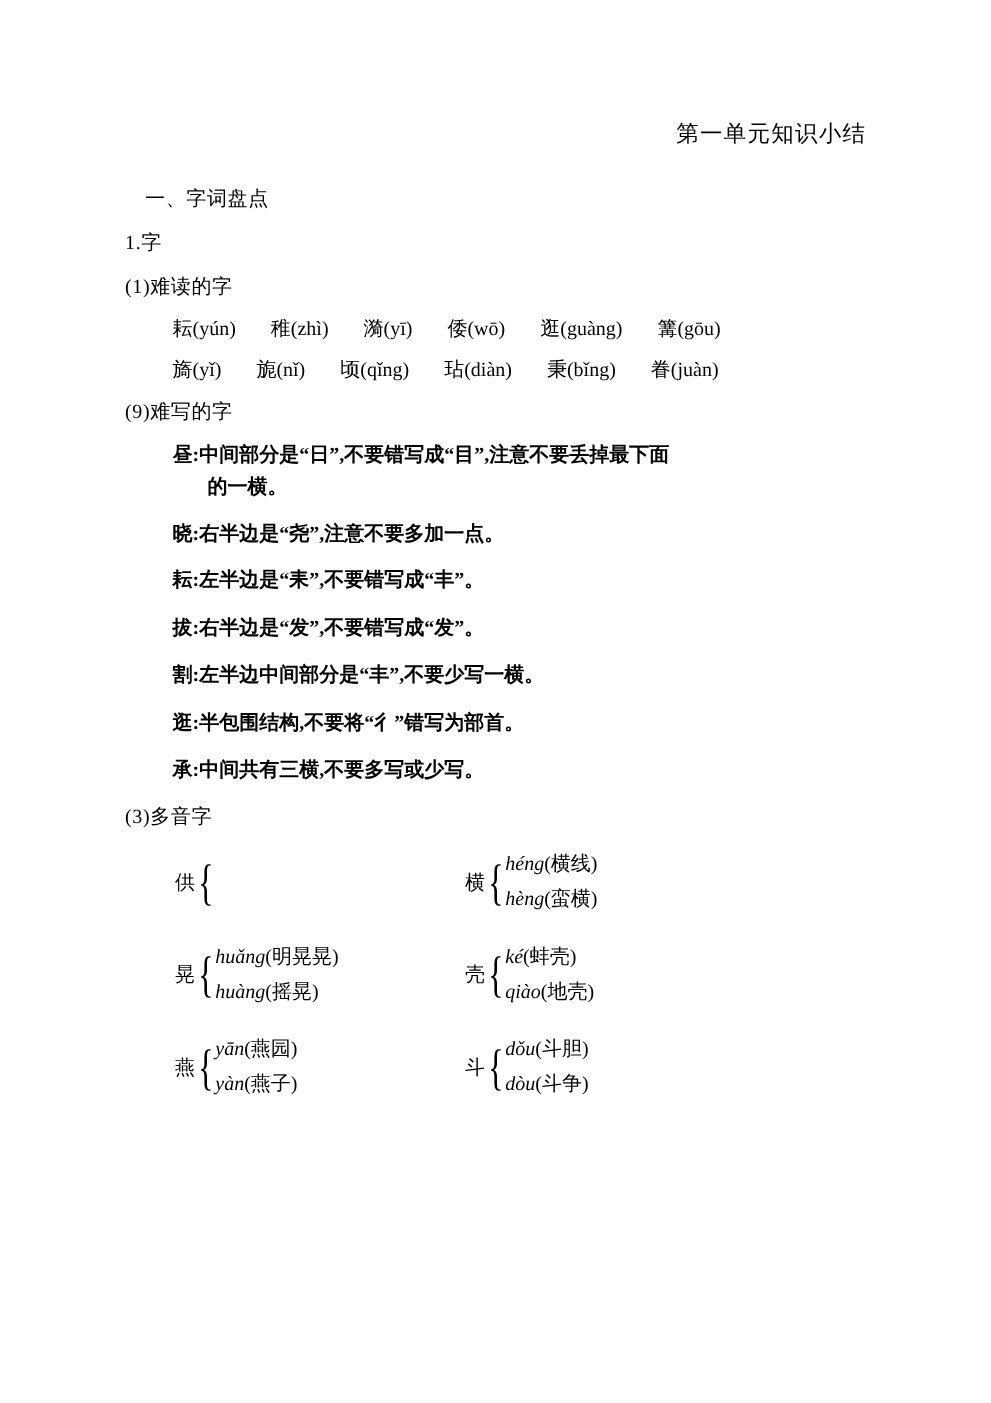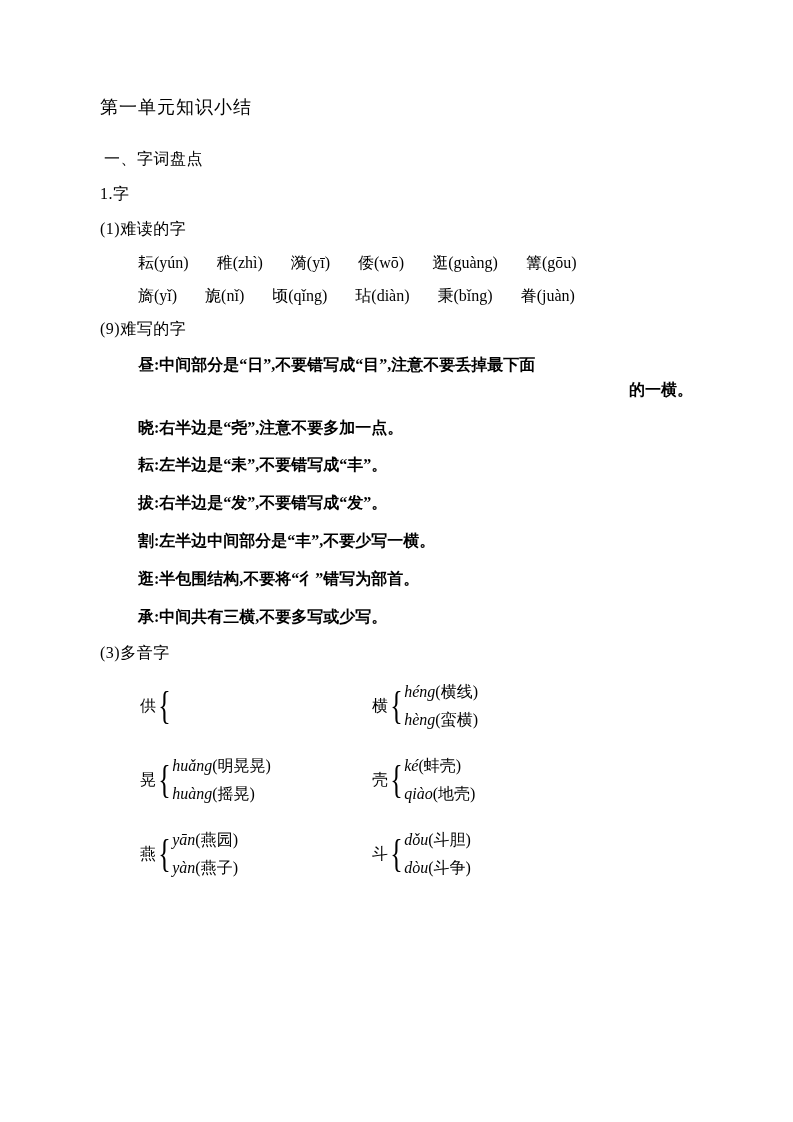--- a/index.html
+++ b/index.html
@@ -16,29 +16,29 @@
     overflow: hidden;
   }
   .page {
     position: relative;
     width: 793px;
     height: 1122px;
     box-sizing: border-box;
     padding: 95px 100px 40px 100px;
   }
   .doc-title {
-    text-align: left;
+    text-align: right;
     font-size: 18px;
     letter-spacing: 1px;
     margin: 0 0 30px 0;
     font-weight: normal;
   }
   .h-section {
     font-size: 16px;
-    margin: 0 0 14px 4px;
+    margin: 0 0 14px 16px;
     letter-spacing: 0.5px;
   }
   .h-sub {
     font-size: 16px;
     margin: 0 0 14px 0;
     letter-spacing: 0.5px;
   }
   .h-item {
     font-size: 16px;
     margin: 0 0 13px 0;
@@ -68,21 +68,20 @@
   .note-line {
     font-size: 16px;
     margin-bottom: 13px;
     line-height: 1.55;
     text-indent: 0;
     font-weight: bold;
   }
   .note-line .cont {
     display: block;
     padding-left: 28px;
-    text-align: right;
   }
   .duoyin-wrap {
     padding-left: 40px;
     margin-top: 14px;
   }
   .duoyin-row {
     display: flex;
     margin-bottom: 18px;
   }
   .duoyin-cell {

